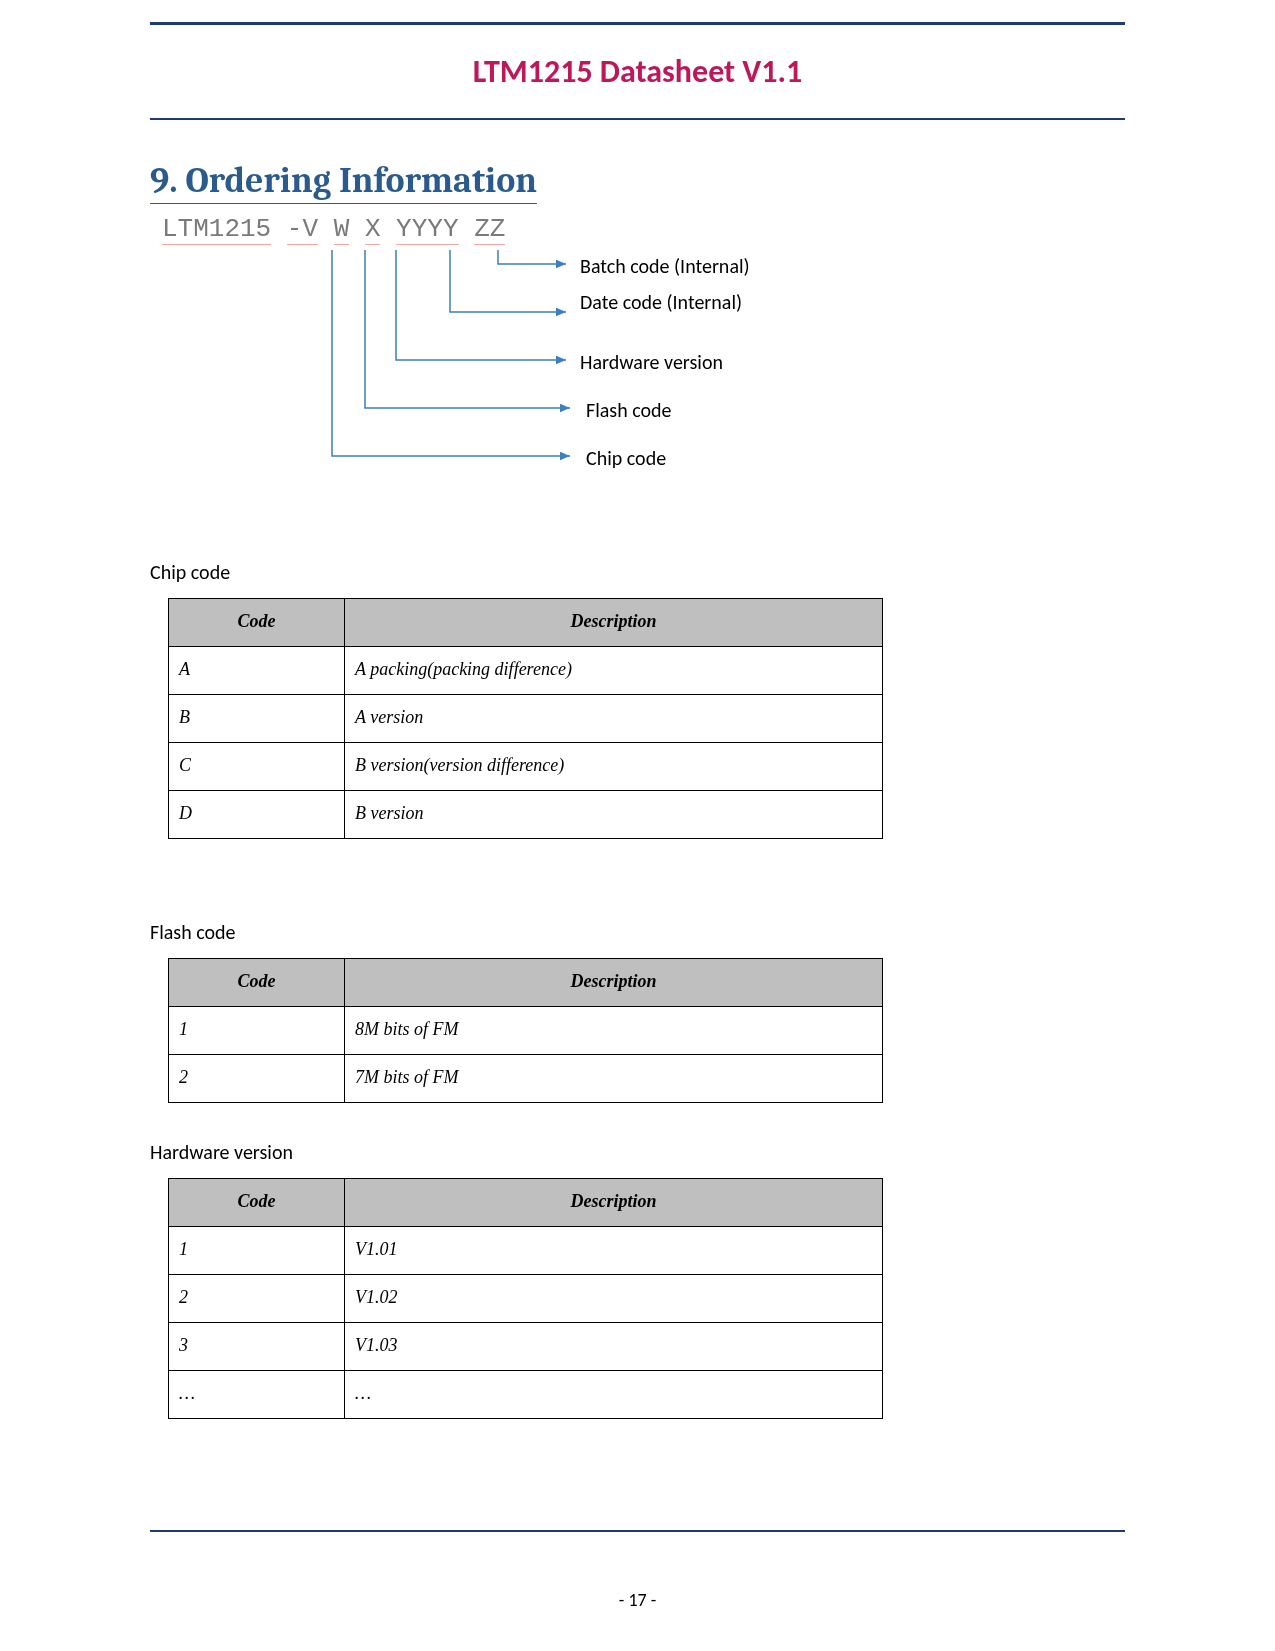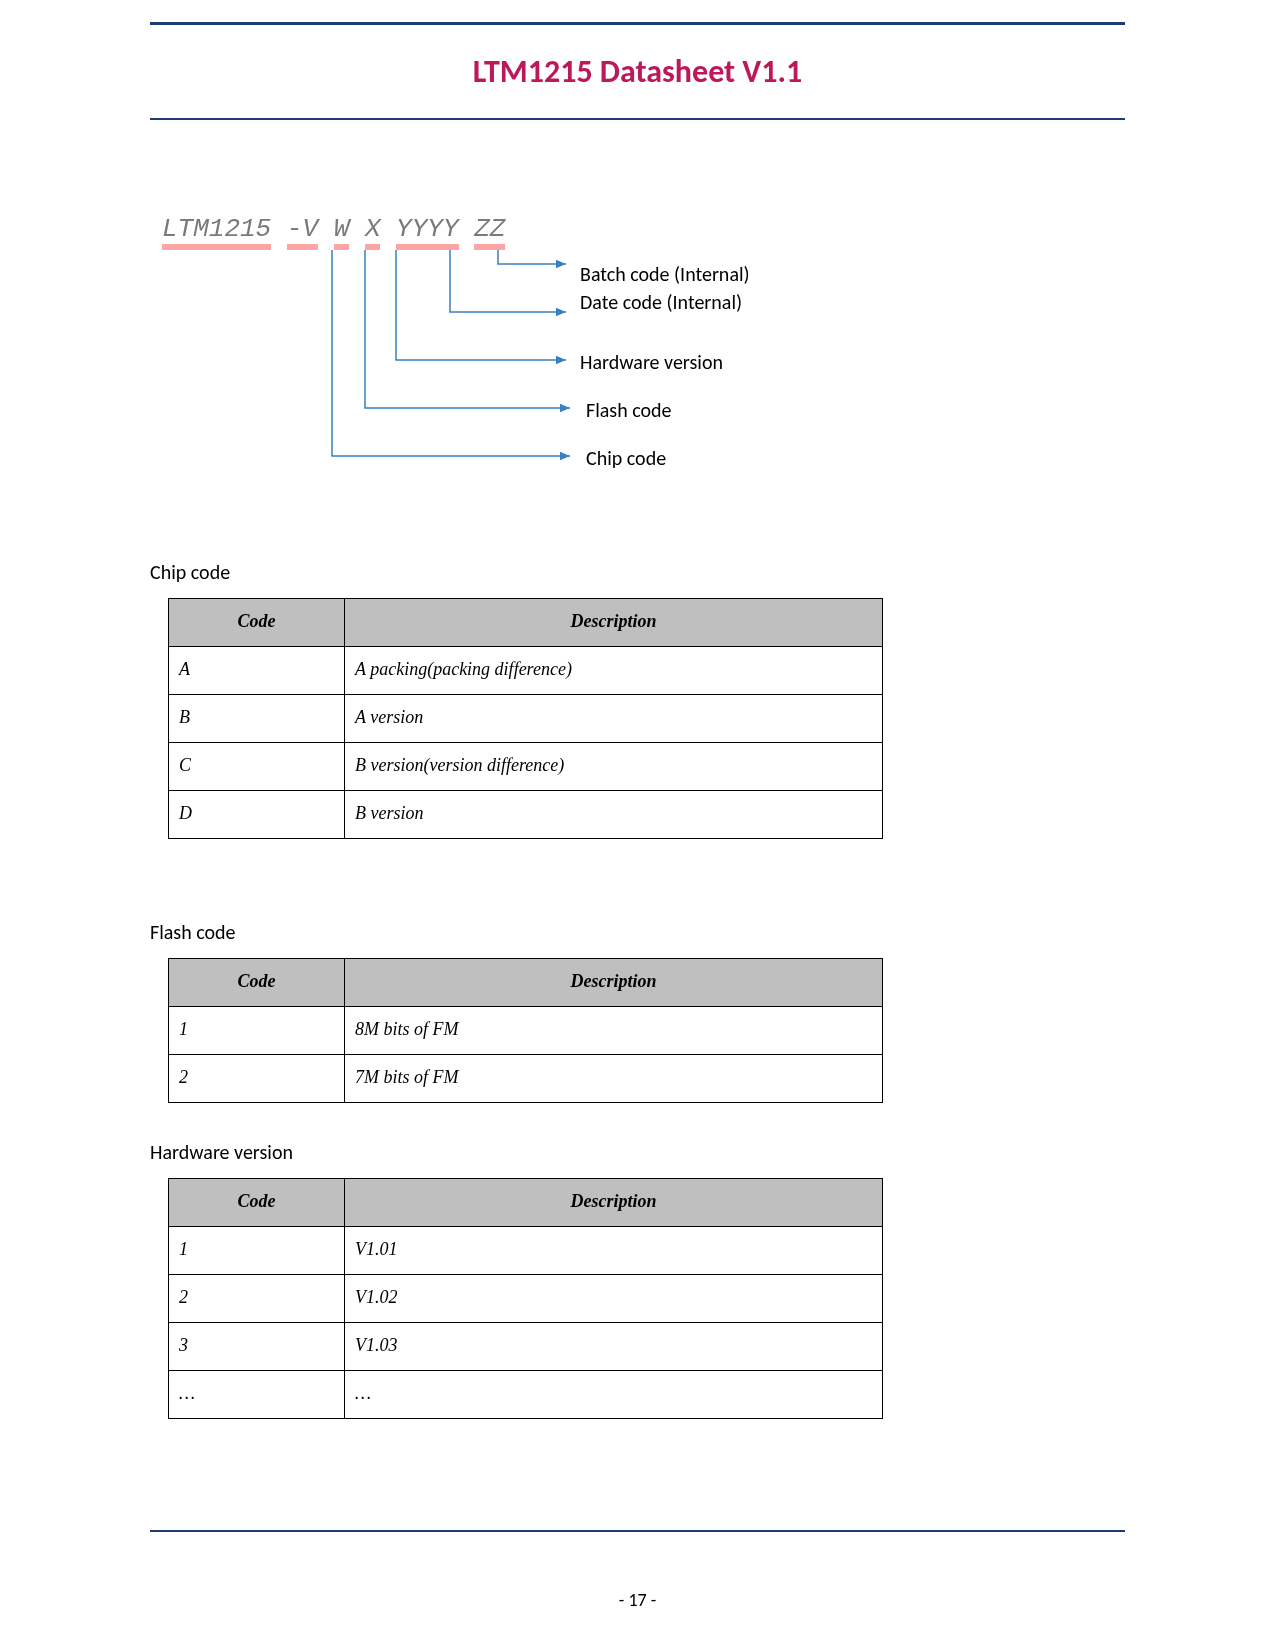--- a/index.html
+++ b/index.html
@@ -60,40 +60,39 @@
     position: absolute;
     top: 214px;
     left: 162px;
     font-family: "Courier New", monospace;
     font-size: 26px;
     color: #7a7a7a;
     letter-spacing: 0px;
     white-space: pre;
   }
   .pn span {
-    border-bottom: 6px solid #fca5a5;
+    border-bottom: 1px solid #fca5a5;
     padding-bottom: 0px;
-    font-style: italic;
   }
   
   .diagram {
     position: absolute;
     top: 250px;
     left: 0;
     width: 1275px;
     height: 260px;
   }
   .lbl {
     position: absolute;
     font-family: Calibri, Arial, sans-serif;
     font-size: 20px;
     color: #000;
   }
   
-  .lbl.batch { top: 12px;   left: 580px; }
+  .lbl.batch { top: 4px;   left: 580px; }
   .lbl.date  { top: 40px;  left: 580px; }
   .lbl.hw    { top: 100px; left: 580px; }
   .lbl.flash { top: 148px; left: 586px; }
   .lbl.chip  { top: 196px; left: 586px; }
 
   
   .subheading {
     position: absolute;
     left: 150px;
     font-family: Calibri, Arial, sans-serif;
@@ -147,20 +146,23 @@
 <body>
 
 <div class="page">
 
   <div class="top-rule"></div>
 
   <div class="doc-title">LTM1215 Datasheet V1.1</div>
 
   <div class="hr-thin hr-top2"></div>
 
+  <div class="section-heading">
+    <span class="underline">9. Ordering Information</span>
+  </div>
 
   <div class="pn"><span>LTM1215</span>&nbsp;<span>-V</span>&nbsp;<span>W</span>&nbsp;<span>X</span>&nbsp;<span>YYYY</span>&nbsp;<span>ZZ</span></div>
 
   <div class="diagram">
     <svg width="1275" height="260">
       <defs>
         <marker id="arrow" markerWidth="8" markerHeight="8" refX="7" refY="3" orient="auto">
           <path d="M0,0 L7,3 L0,6 Z" fill="#3a7fc4"></path>
         </marker>
       </defs>

